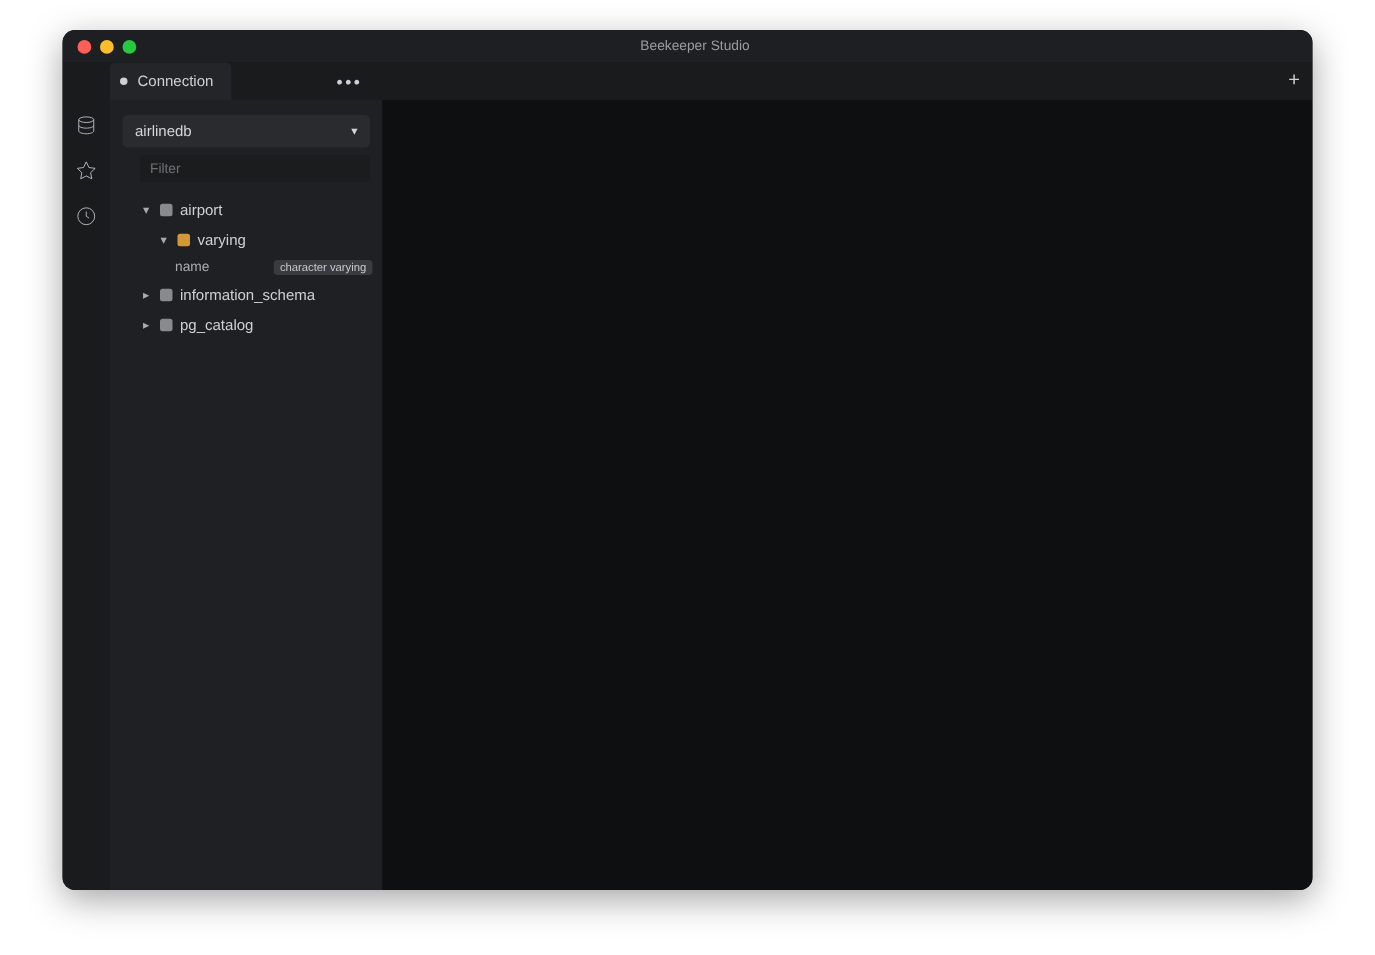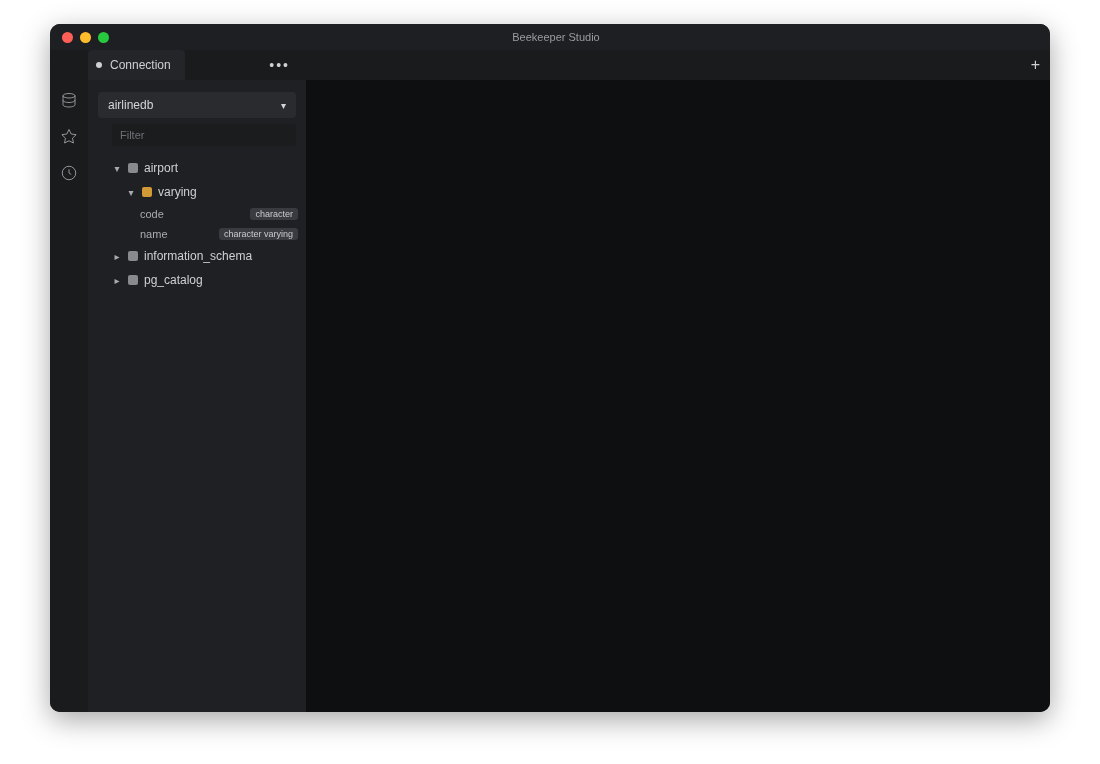--- a/index.html
+++ b/index.html
@@ -186,24 +186,20 @@
           <span>airport</span>
         </div>
 
         <div class="tree-row lvl2">
           <span class="chev">▾</span>
           <span class="tbl"></span>
           <span>varying</span>
         </div>
 
         <div class="tree-row col">
-          <span class="col-name">code</span>
-          <span class="type-badge">character</span>
-        </div>
-        <div class="tree-row col">
           <span class="col-name">name</span>
           <span class="type-badge">character varying</span>
         </div>
 
         <div class="tree-row lvl1">
           <span class="chev">▸</span>
           <span class="folder"></span>
           <span>information_schema</span>
         </div>
 

